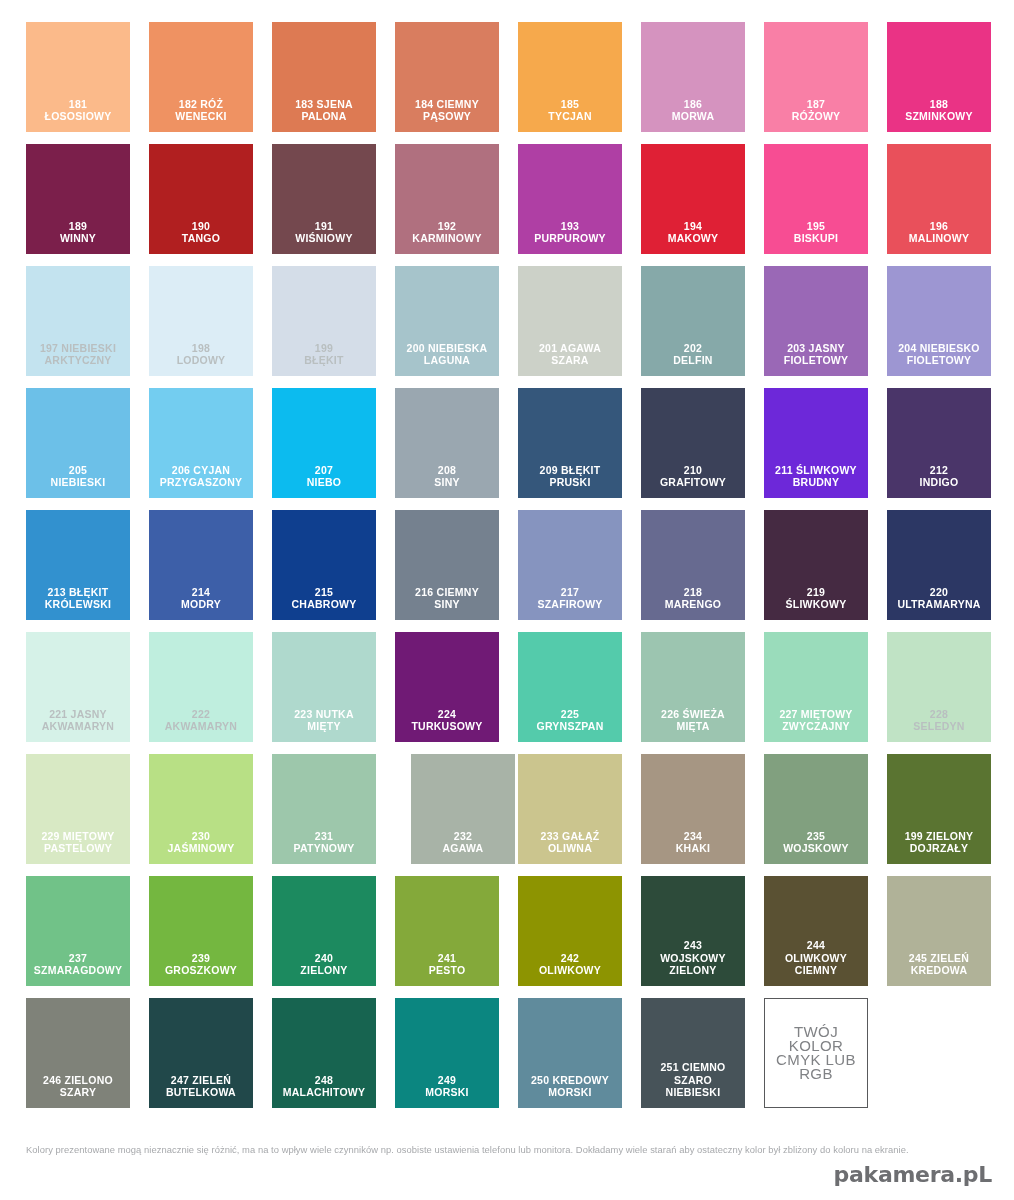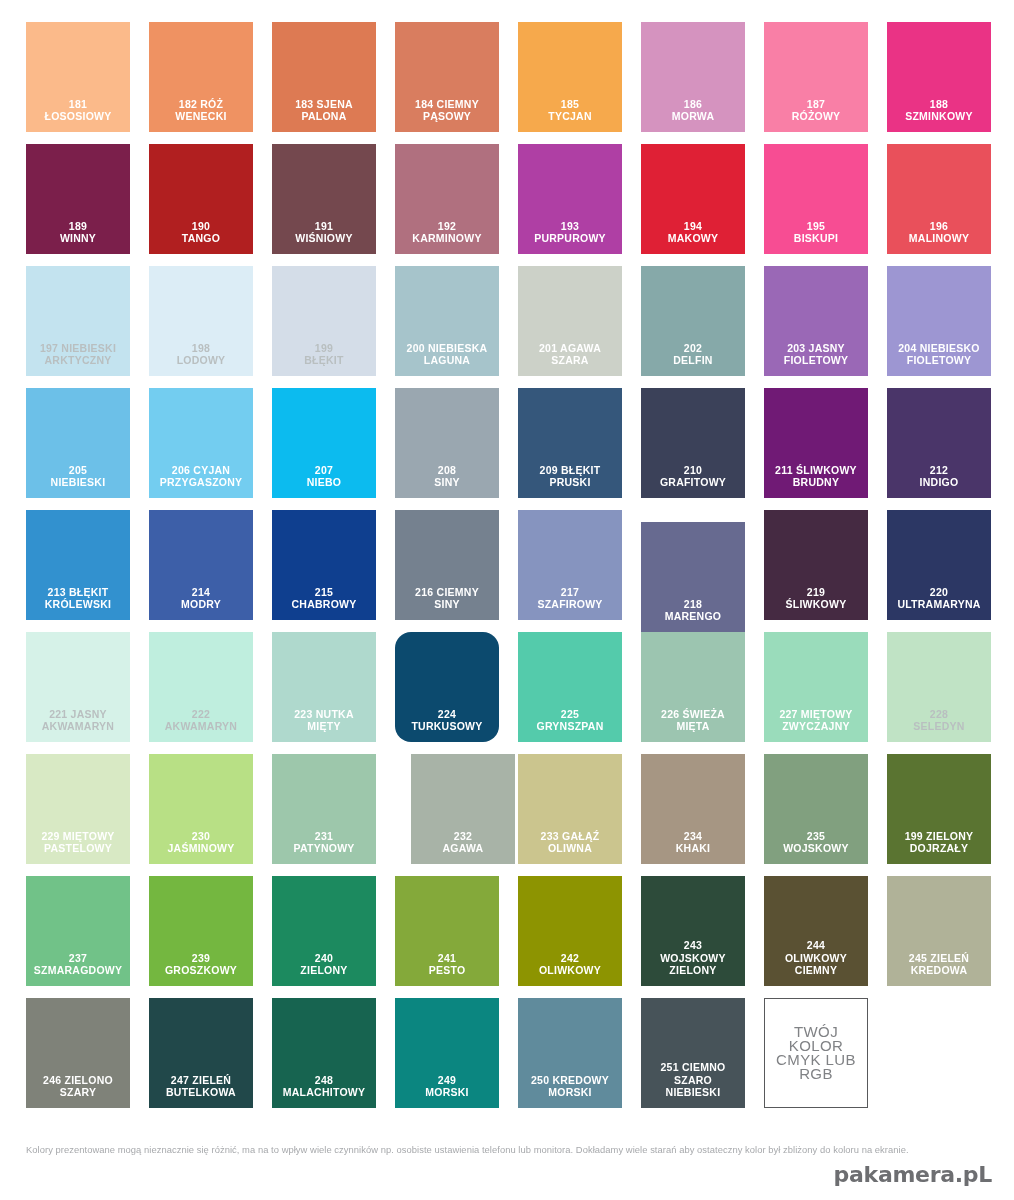--- a/index.html
+++ b/index.html
@@ -212,21 +212,21 @@
 SINY</div>
       </div>
       <div class="swatch" style="background: rgb(53, 87, 123);">
         <div class="swatch-label">209 BŁĘKIT
 PRUSKI</div>
       </div>
       <div class="swatch" style="background: rgb(59, 65, 89);">
         <div class="swatch-label">210
 GRAFITOWY</div>
       </div>
-      <div class="swatch" style="background: #701a75;">
+      <div class="swatch" style="background: #6d28d9;">
         <div class="swatch-label">211 ŚLIWKOWY
 BRUDNY</div>
       </div>
       <div class="swatch" style="background: rgb(74, 53, 105);">
         <div class="swatch-label">212
 INDIGO</div>
       </div>
       <div class="swatch" style="background: rgb(50, 145, 207);">
         <div class="swatch-label">213 BŁĘKIT
 KRÓLEWSKI</div>
@@ -240,21 +240,21 @@
 CHABROWY</div>
       </div>
       <div class="swatch" style="background: rgb(117, 129, 143);">
         <div class="swatch-label">216 CIEMNY
 SINY</div>
       </div>
       <div class="swatch" style="background: rgb(134, 148, 191);">
         <div class="swatch-label">217
 SZAFIROWY</div>
       </div>
-      <div class="swatch" style="background: rgb(103, 106, 144); margin-top: 12px;">
+      <div class="swatch" style="background: rgb(103, 106, 144);">
         <div class="swatch-label">218
 MARENGO</div>
       </div>
       <div class="swatch" style="background: rgb(69, 42, 66);">
         <div class="swatch-label">219
 ŚLIWKOWY</div>
       </div>
       <div class="swatch" style="background: rgb(44, 55, 100);">
         <div class="swatch-label">220
 ULTRAMARYNA</div>
@@ -264,21 +264,21 @@
 AKWAMARYN</div>
       </div>
       <div class="swatch light-text" style="background: rgb(191, 238, 222);">
         <div class="swatch-label">222
 AKWAMARYN</div>
       </div>
       <div class="swatch" style="background: rgb(175, 217, 205);">
         <div class="swatch-label">223 NUTKA
 MIĘTY</div>
       </div>
-      <div class="swatch" style="background: #0c4a6e; border-radius: 16px;">
+      <div class="swatch" style="background: #701a75;">
         <div class="swatch-label">224
 TURKUSOWY</div>
       </div>
       <div class="swatch" style="background: rgb(84, 203, 171);">
         <div class="swatch-label">225
 GRYNSZPAN</div>
       </div>
       <div class="swatch" style="background: rgb(156, 197, 176);">
         <div class="swatch-label">226 ŚWIEŻA
 MIĘTA</div>

